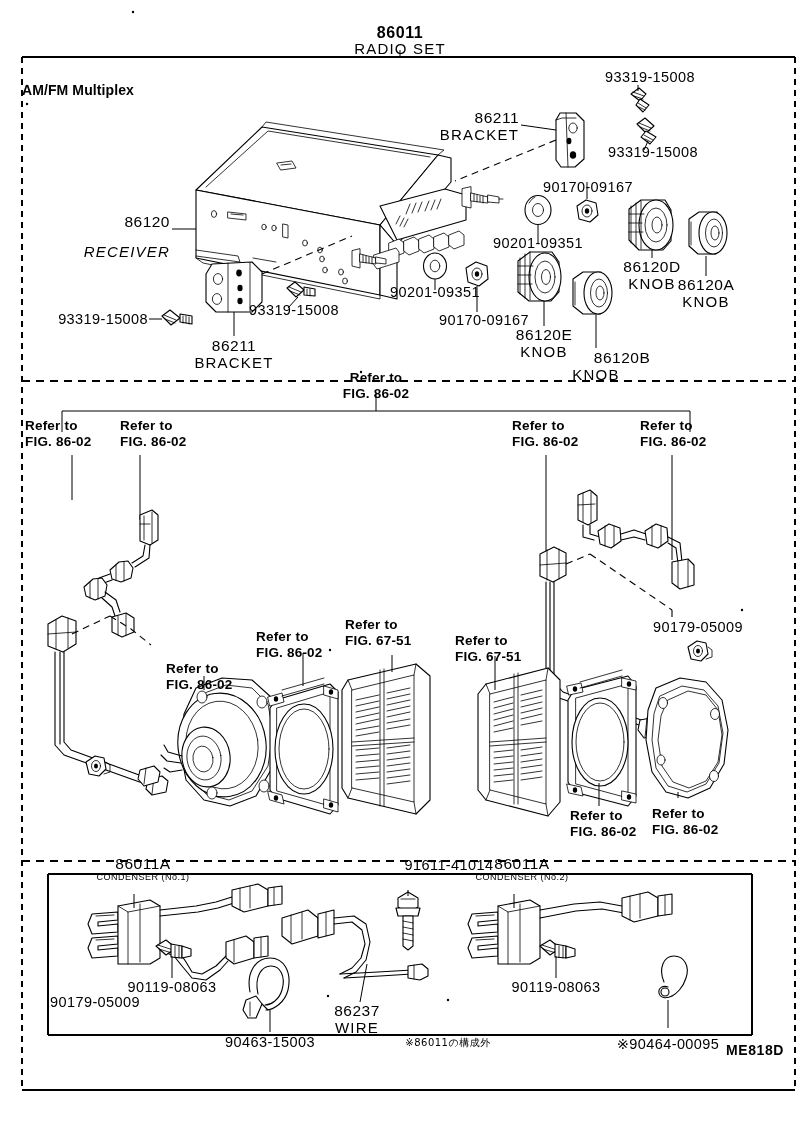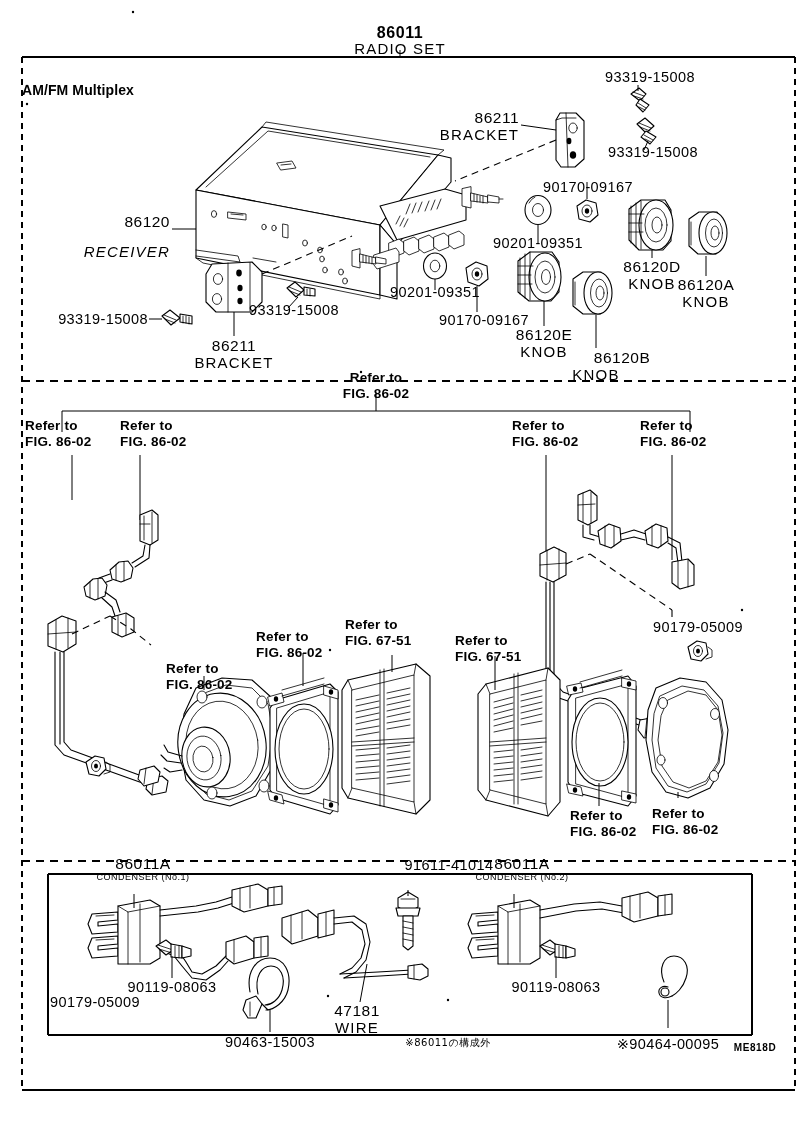--- a/index.html
+++ b/index.html
@@ -12,21 +12,21 @@
   #sheet{position:absolute;inset:0;width:800px;height:1122px;}
   .lbl{position:absolute;white-space:nowrap;font-family:"Liberation Sans","DejaVu Sans",sans-serif;}
   .pn{font-size:14.5px;letter-spacing:.4px;font-weight:400;line-height:1.02;}
   .pnb{font-size:15.5px;letter-spacing:.5px;line-height:1.02;}
   .sub{font-size:15px;letter-spacing:1.2px;line-height:1.05;}
   .subn{font-size:9px;letter-spacing:.5px;line-height:1.05;}
   .refer{font-size:13.5px;font-weight:bold;line-height:1.16;letter-spacing:.2px;}
   .hdr{font-size:14px;font-weight:bold;letter-spacing:.1px;}
   .ttl{font-size:16px;font-weight:bold;letter-spacing:.6px;}
   .jp{font-size:10px;letter-spacing:.5px;font-family:"DejaVu Sans",sans-serif;}
-  .code{font-size:10px;letter-spacing:.6px;font-weight:bold;}
+  .code{font-size:14px;letter-spacing:.6px;font-weight:bold;}
   .ctr{text-align:center;transform:translateX(-50%);}
   .rgt{text-align:right;transform:translateX(-100%);}
   svg{display:block;position:absolute;top:0;left:0;}
   svg *{vector-effect:non-scaling-stroke;}
 </style>
 </head>
 <body>
 
 <svg id="sheet" width="800" height="1122" viewBox="0 0 800 1122">
   <defs>
@@ -815,19 +815,19 @@
 <div class="lbl pnb ctr" style="left:522px;top:856px;">86011A</div>
 <div class="lbl subn ctr" style="left:522px;top:873px;">CONDENSER (No.2)</div>
 
 <div class="lbl pn ctr" style="left:412px;top:858px;margin-left:37px;">91611-41014</div>
 
 <div class="lbl pn ctr" style="left:172px;top:980px;">90119-08063</div>
 <div class="lbl pn ctr" style="left:556px;top:980px;">90119-08063</div>
 
 <div class="lbl pn ctr" style="left:270px;top:1035px;">90463-15003</div>
 
-<div class="lbl pnb ctr" style="left:357px;top:1003px;">47181</div>
+<div class="lbl pnb ctr" style="left:357px;top:1003px;">86237</div>
 <div class="lbl sub ctr" style="left:357px;top:1020px;">WIRE</div>
 
 <div class="lbl pn ctr" style="left:668px;top:1037px;">※90464-00095</div>
 
 <div class="lbl jp ctr" style="left:448px;top:1036px;">※86011の構成外</div>
 <div class="lbl code ctr" style="left:755px;top:1042px;">ME818D</div>
 
 </body></html>

